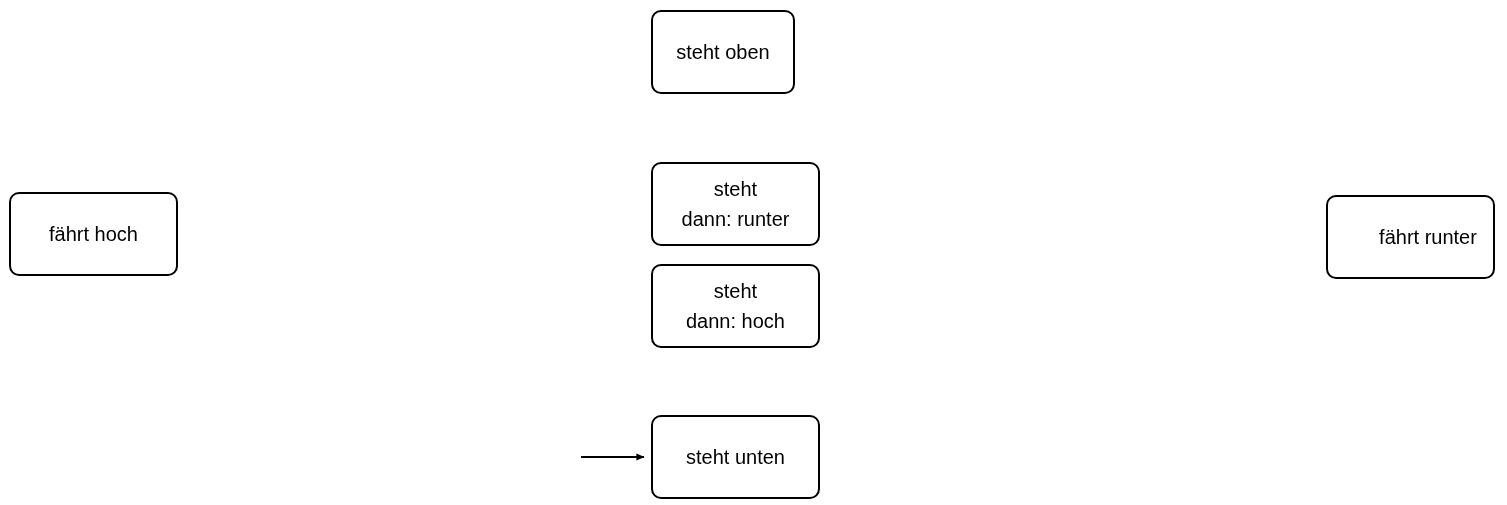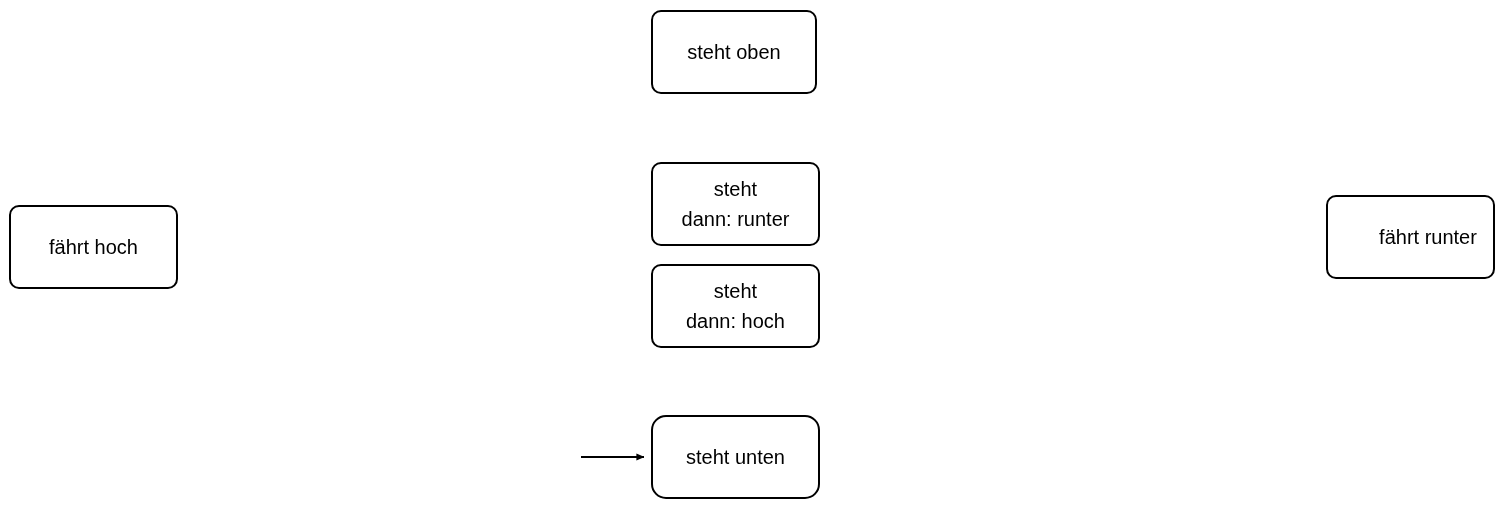--- a/index.html
+++ b/index.html
@@ -51,39 +51,39 @@
 
   <svg class="edge-layer" viewBox="0 0 1507 505" width="1507" height="505" xmlns="http://www.w3.org/2000/svg">
     <defs>
       <marker id="arrowhead" markerWidth="8" markerHeight="8" refX="7.6" refY="4" orient="auto" markerUnits="userSpaceOnUse">
         <path d="M 0 0.6 L 8 4 L 0 7.4 z" fill="#000000"></path>
       </marker>
     </defs>
     <line x1="581" y1="457" x2="644" y2="457" stroke="#000000" stroke-width="2" marker-end="url(#arrowhead)"></line>
   </svg>
 
-  <div class="node" style="left:651px; top:10px; width:166px; height:84px;">
+  <div class="node" style="left:651px; top:10px; width:144px; height:84px;">
     <span>steht oben</span>
   </div>
 
   <div class="node" style="left:651px; top:162px; width:169px; height:84px;">
     <span>steht
 dann: runter</span>
   </div>
 
   <div class="node" style="left:651px; top:264px; width:169px; height:84px;">
     <span>steht
 dann: hoch</span>
   </div>
 
-  <div class="node" style="left:9px; top:205px; width:169px; height:84px;">
+  <div class="node" style="left:9px; top:192px; width:169px; height:84px;">
     <span>fährt hoch</span>
   </div>
 
   <div class="node" style="left:1326px; top:195px; width:169px; height:84px;padding-left:35px;">
     <span>fährt runter</span>
   </div>
 
-  <div class="node" style="left:651px; top:415px; width:169px; height:84px;border-radius:15px;">
+  <div class="node" style="left:651px; top:415px; width:169px; height:84px;">
     <span>steht unten</span>
   </div>
 
 </div>
 
 </body></html>

